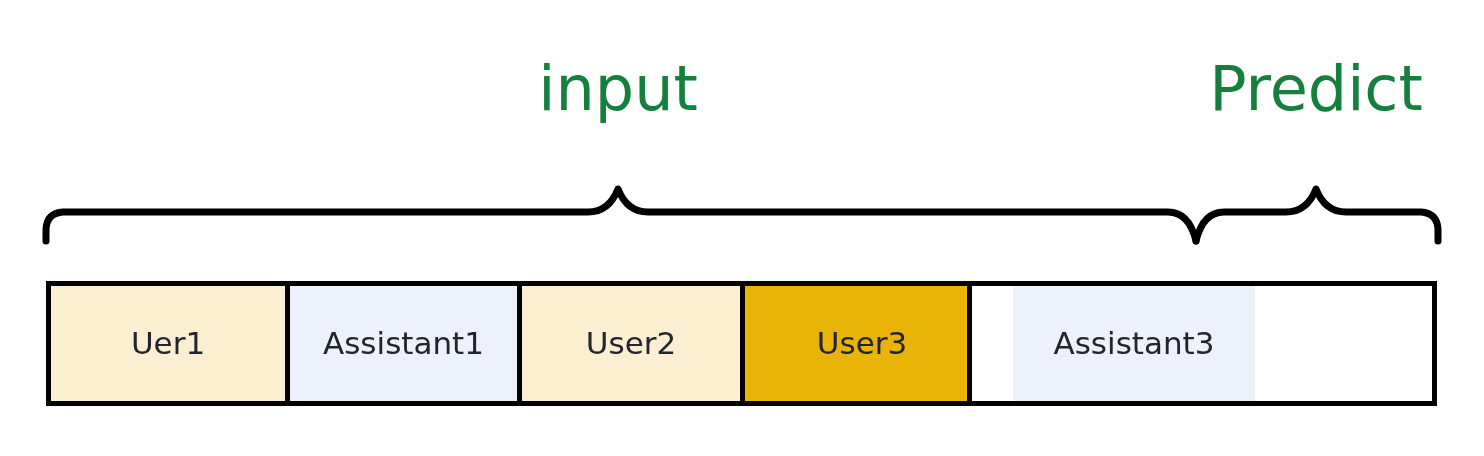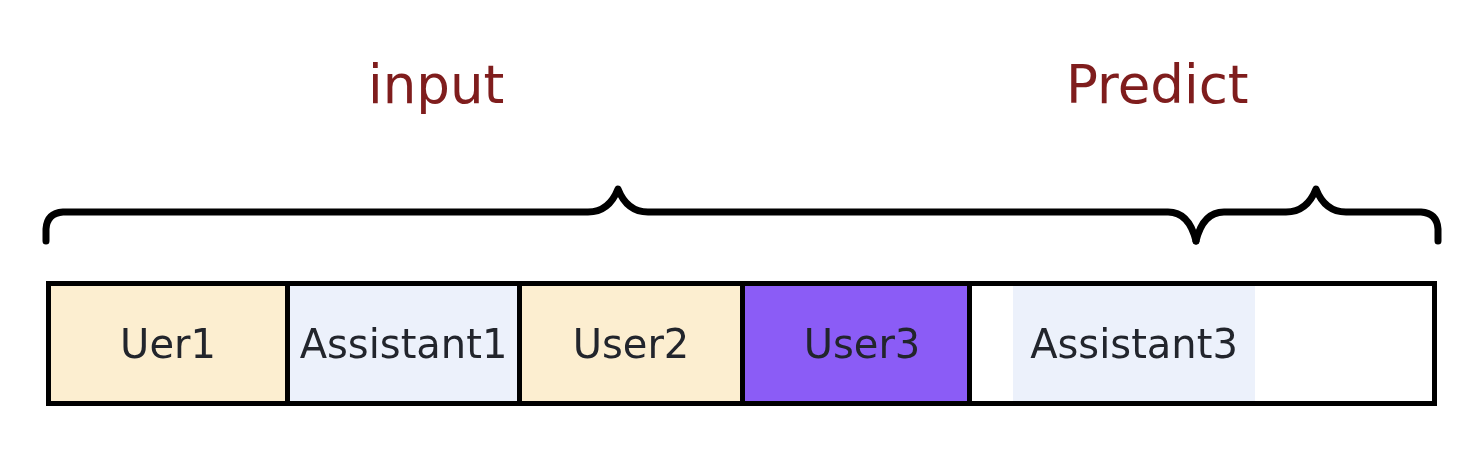--- a/index.html
+++ b/index.html
@@ -14,24 +14,25 @@
     position: relative;
     width: 1484px;
     height: 456px;
     background: #ffffff;
     overflow: hidden;
   }
 
   
   .brace-label {
     position: absolute;
-    font-size: 53px;
+    font-size: 62px;
     line-height: 1;
-    color: #7f1d1d;
+    color: #15803d;
     white-space: nowrap;
+    text-align: center;
     font-weight: 400;
   }
   #label-input {
     left: 368px;
     top: 58px;
     width: 500px;
   }
   #label-predict {
     left: 1066px;
     top: 58px;
@@ -66,21 +67,21 @@
     border: 5px solid #000000;
     display: flex;
     background: #ffffff;
   }
   .token-cell {
     box-sizing: border-box;
     display: flex;
     align-items: center;
     justify-content: center;
     border-right: 5px solid #000000;
-    font-size: 40px;
+    font-size: 31px;
     color: #22252c;
     line-height: 1;
     white-space: nowrap;
     overflow: hidden;
   }
   .token-cell:last-child {
     border-right: none;
   }
   .token-cell.user  { background: #fceed0; }
   .token-cell.assistant { background: #ecf1fb; }
@@ -118,21 +119,21 @@
   <div id="token-strip">
     <div class="token-cell user" style="width: 239px; flex: 0 0 239px; background: rgb(252, 238, 208);">
         <span>Uer1</span>
       </div>
     <div class="token-cell assistant" style="width: 232px; flex: 0 0 232px; background: rgb(236, 241, 251);">
         <span>Assistant1</span>
       </div>
     <div class="token-cell user" style="width: 223px; flex: 0 0 223px; background: rgb(252, 238, 208);">
         <span>User2</span>
       </div>
-    <div class="token-cell user" style="width: 227px; flex: 0 0 227px; background: #8b5cf6; padding-left: 12px;">
+    <div class="token-cell user" style="width: 227px; flex: 0 0 227px; background: #eab308; padding-left: 12px;">
         <span>User3</span>
       </div>
     <div class="token-cell assistant" style="width: 242px; flex: 0 0 242px; background: rgb(236, 241, 251); margin-left: 41px;">
         <span>Assistant3</span>
       </div>
   </div>
 
 </div>
 
 </body></html>

